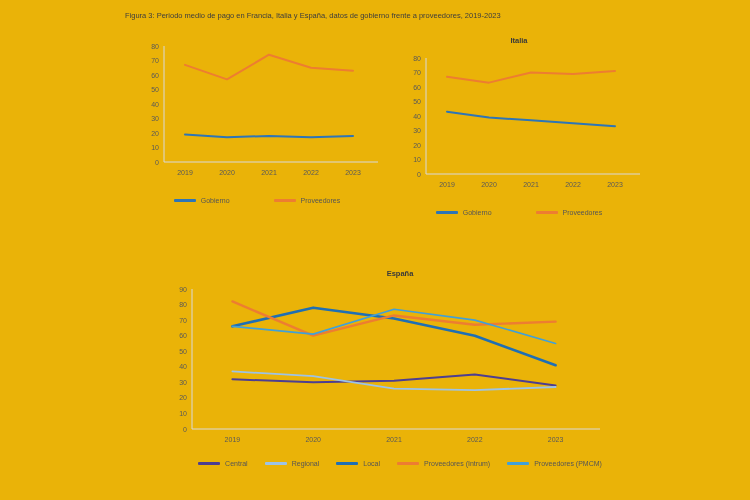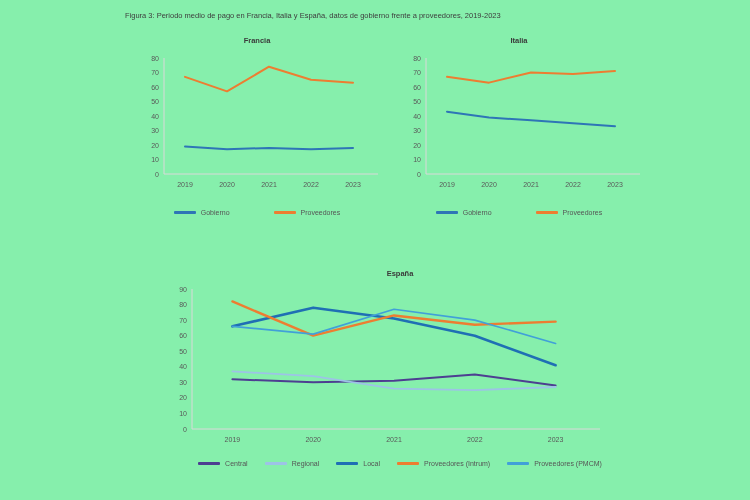--- a/index.html
+++ b/index.html
@@ -1,17 +1,17 @@
 <!DOCTYPE html>
 <html><head>
 <meta charset="utf-8">
 <style>
   html,body{margin:0;padding:0;background:#fff;}
   #page{
-    position:relative;width:750px;height:500px;background:#86efac;overflow:hidden;
+    position:relative;width:750px;height:500px;background:#eab308;overflow:hidden;
     font-family:"Liberation Sans", sans-serif;color:#3c3c3c;
   }
   .caption{
     position:absolute;left:125px;top:11px;width:530px;
     font-size:7.5px;line-height:9px;color:#3d3d3d;
   }
   .chart-box{position:absolute;}
   #chart-francia{left:128px;top:36px;width:258px;}
   #chart-italia{left:390px;top:36px;width:258px;}
   #chart-espana{left:158px;top:254px;width:484px;margin-top:15px;}
@@ -34,21 +34,20 @@
   }
 </style>
 </head>
 <body>
 
 <div id="page">
 
   <div class="caption">Figura 3: Periodo medio de pago en Francia, Italia y España, datos de gobierno frente a proveedores, 2019-2023</div>
 
   <div class="chart-box" id="chart-francia">
-    <div class="chart-title">Francia</div>
     <svg width="258" height="148" viewBox="0 0 258 148">
         <path d="M36 10V126H250" fill="none" stroke="#D9D9D9" stroke-width="1"></path>
         <text x="31" y="128.5" text-anchor="end" class="tick">0</text>
         <text x="31" y="114" text-anchor="end" class="tick">10</text>
         <text x="31" y="99.5" text-anchor="end" class="tick">20</text>
         <text x="31" y="85" text-anchor="end" class="tick">30</text>
         <text x="31" y="70.5" text-anchor="end" class="tick">40</text>
         <text x="31" y="56" text-anchor="end" class="tick">50</text>
         <text x="31" y="41.5" text-anchor="end" class="tick">60</text>
         <text x="31" y="27" text-anchor="end" class="tick">70</text>

